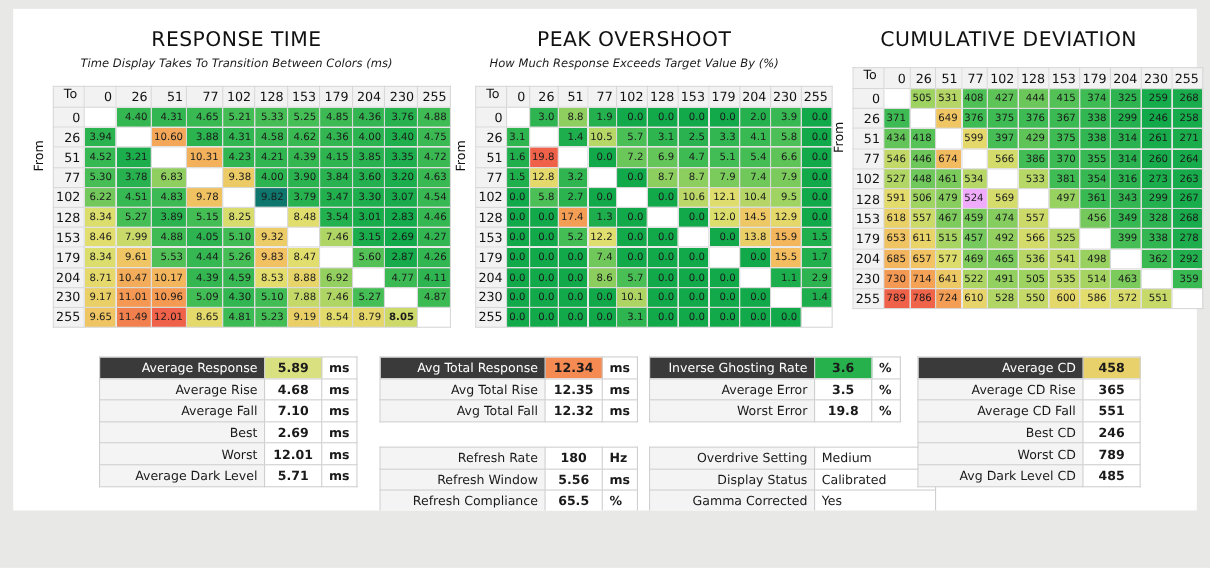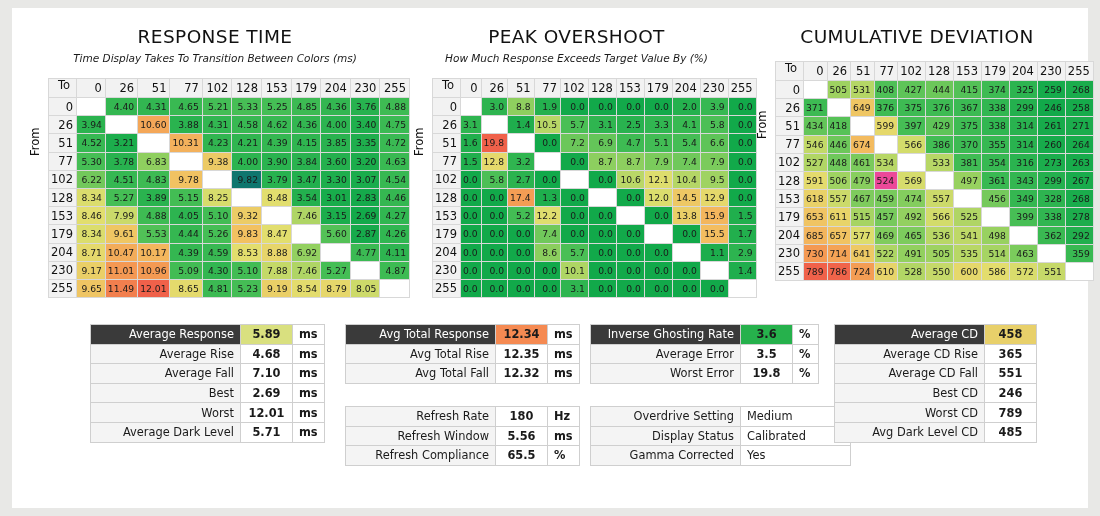--- a/index.html
+++ b/index.html
@@ -4,21 +4,21 @@
 <style>
   * { box-sizing: border-box; }
   html, body {
     margin: 0; padding: 0;
     width: 1100px; height: 516px;
     background: #e8e8e6;
     font-family: "Liberation Sans", sans-serif;
   }
   #page {
     position: relative;
-    width: 1100px; height: 516px;
+    width: 1100px; height: 464px;
     background: #e8e8e6;
     overflow: hidden;
   }
   .sheet {
     position: absolute;
     left: 12px; top: 8px;
     width: 1076px; height: 500px;
     background: #ffffff;
   }
   .panels {
@@ -333,21 +333,21 @@
                   <th class="rowhead">255</th>
                   <td style="background: rgb(239, 197, 99);">9.65</td>
                   <td style="background: rgb(242, 127, 78);">11.49</td>
                   <td style="background: rgb(240, 97, 74);">12.01</td>
                   <td style="background: rgb(228, 218, 108);">8.65</td>
                   <td style="background: rgb(60, 186, 83);">4.81</td>
                   <td style="background: rgb(69, 189, 85);">5.23</td>
                   <td style="background: rgb(234, 207, 103);">9.19</td>
                   <td style="background: rgb(227, 220, 109);">8.54</td>
                   <td style="background: rgb(230, 215, 107);">8.79</td>
-                  <td style="background: rgb(205, 218, 106);">8.05</td>
+                  <td style="background: rgb(205, 218, 106); font-weight: bold;">8.05</td>
                   <td class="diag"></td>
                 </tr>
               </tbody>
             </table>
         </div>
       </div>
 
       <div class="panel" id="panel-1" style="left:392px; width:345px;">
         <div class="panel-title">PEAK OVERSHOOT</div>
         <div class="panel-sub">How Much Response Exceeds Target Value By (%)</div>
@@ -650,21 +650,21 @@
                   <td style="background: rgb(55, 184, 82);">354</td>
                   <td style="background: rgb(42, 179, 79);">316</td>
                   <td style="background: rgb(27, 173, 76);">273</td>
                   <td style="background: rgb(24, 171, 75);">263</td>
                 </tr>
                 <tr>
                   <th class="rowhead">128</th>
                   <td style="background: rgb(228, 219, 109);">591</td>
                   <td style="background: rgb(159, 211, 98);">506</td>
                   <td style="background: rgb(136, 206, 94);">479</td>
-                  <td style="background: #ec4899;">524</td>
+                  <td style="background: #f0abfc;">524</td>
                   <td style="background: rgb(214, 220, 108);">569</td>
                   <td class="diag"></td>
                   <td style="background: rgb(151, 209, 96);">497</td>
                   <td style="background: rgb(57, 185, 82);">361</td>
                   <td style="background: rgb(51, 182, 81);">343</td>
                   <td style="background: rgb(36, 176, 78);">299</td>
                   <td style="background: rgb(25, 172, 76);">267</td>
                 </tr>
                 <tr>
                   <th class="rowhead">153</th>

